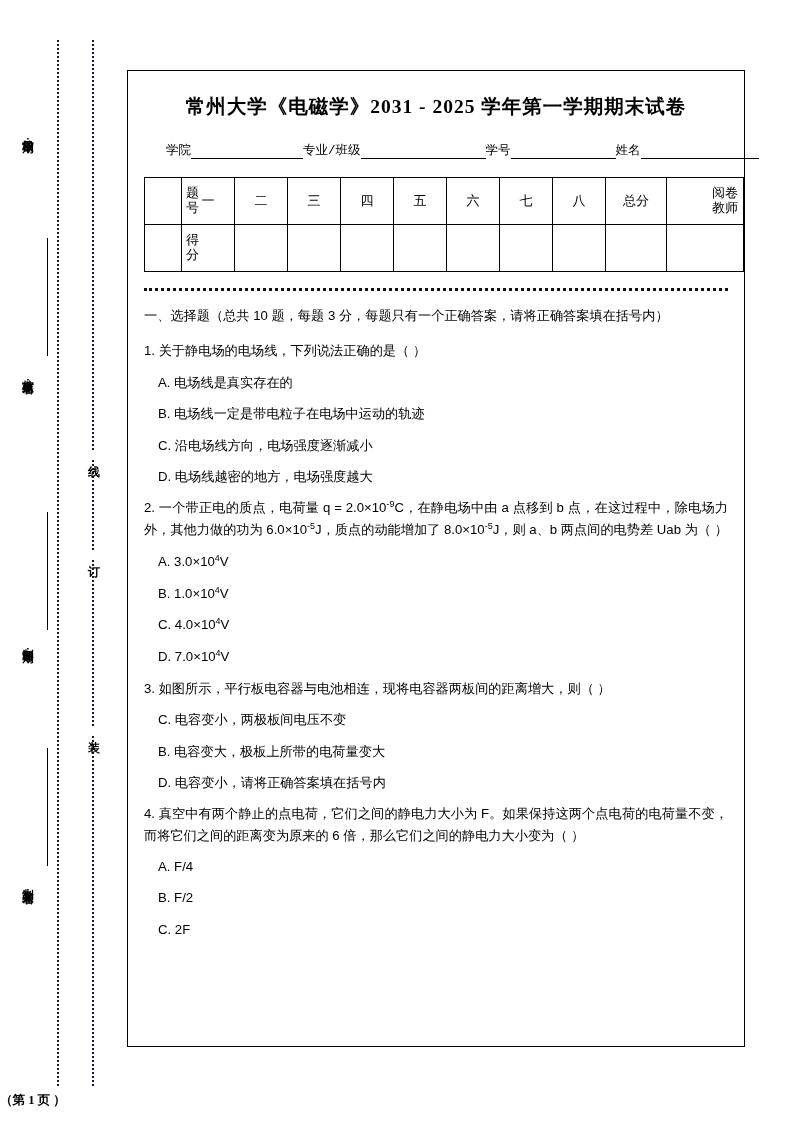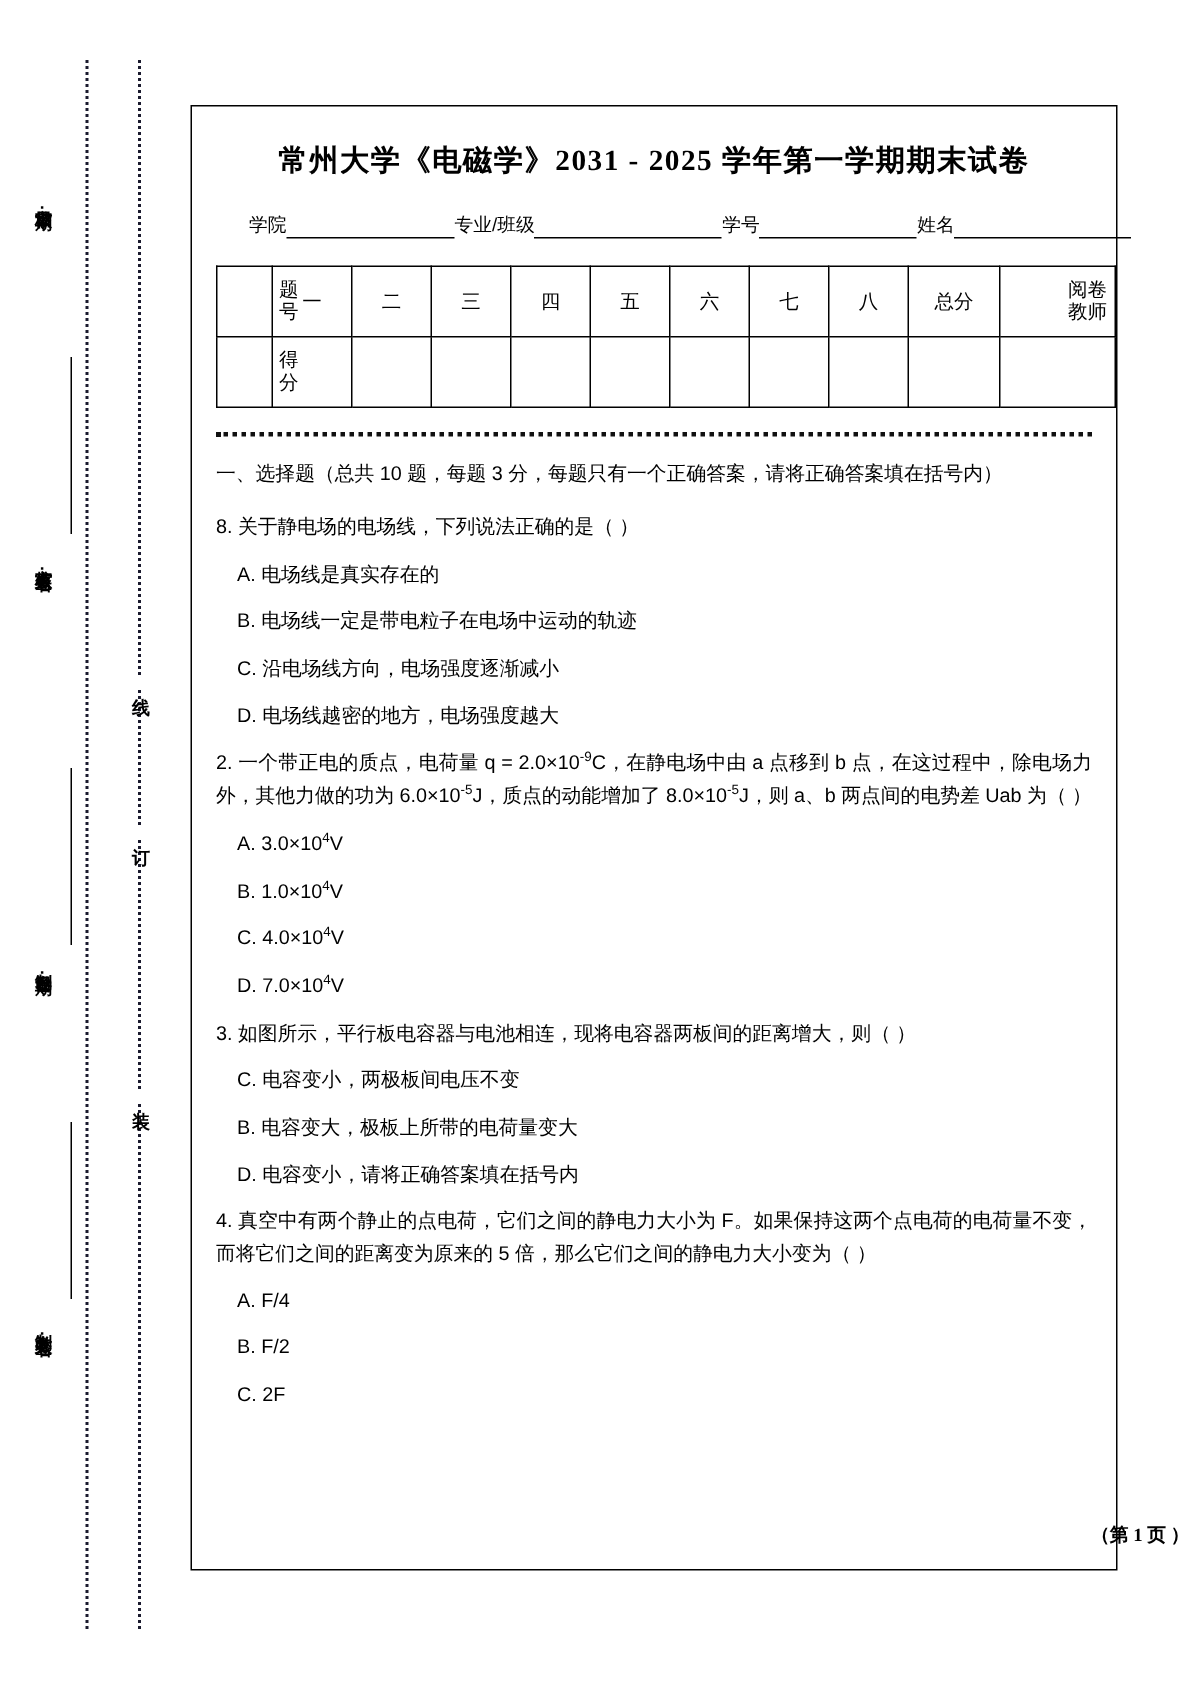--- a/index.html
+++ b/index.html
@@ -88,21 +88,21 @@
     margin: 8px 0 0 0;
     white-space: nowrap;
   }
 
   
   .id-row {
     display: flex;
     align-items: flex-end;
     margin: 22px 6px 0 22px;
     font-size: 12.5px;
-    font-family: Liberation Sans, sans-serif;
+    font-family: Liberation Mono, monospace;
   }
   .id-field { display: flex; align-items: flex-end; }
   .id-field .lbl { white-space: nowrap; }
   .id-field .blank {
     border-bottom: 1px solid #000;
     height: 13px;
   }
   .b1 { width: 112px; }
   .b2 { width: 125px; }
   .b3 { width: 105px; }
@@ -153,23 +153,23 @@
   }
   .opt {
     margin: 0 0 10px 14px;
   }
   .q-block { margin-bottom: 4px; }
   sup { font-size: 0.68em; vertical-align: super; }
 
   .footer {
     position: absolute;
     left: 0;
-    top: 1015px;
+    top: 1092px;
     width: 793px;
-    text-align: right;
+    text-align: left;
     font-size: 12.5px;
     font-weight: bold;
     font-family: "Liberation Serif", "DejaVu Serif", serif;
   }
 </style>
 </head>
 <body>
 
 <div class="margin-col">
   <span class="v-label" style="top:10px;">审核日期:</span>
@@ -254,21 +254,21 @@
     </tbody>
   </table>
 
   <div class="dotted-sep"></div>
 
   <div class="content">
 
     <div class="sec-title">一、选择题（总共 10 题，每题 3 分，每题只有一个正确答案，请将正确答案填在括号内）</div>
 
     <div class="q-block">
-      <div class="q-stem">8. 关于静电场的电场线，下列说法正确的是（  ）</div>
+      <div class="q-stem">1. 关于静电场的电场线，下列说法正确的是（  ）</div>
       <div class="opt">A. 电场线是真实存在的</div>
       <div class="opt">B. 电场线一定是带电粒子在电场中运动的轨迹</div>
       <div class="opt">C. 沿电场线方向，电场强度逐渐减小</div>
       <div class="opt">D. 电场线越密的地方，电场强度越大</div>
     </div>
 
     <div class="q-block">
       <div class="q-stem">2. 一个带正电的质点，电荷量 q = 2.0×10<sup>-9</sup>C，在静电场中由 a 点移到 b 点，在这过程中，除电场力外，其他力做的功为 6.0×10<sup>-5</sup>J，质点的动能增加了 8.0×10<sup>-5</sup>J，则 a、b 两点间的电势差 Uab 为（  ）</div>
       <div class="opt">A. 3.0×10<sup>4</sup>V</div>
       <div class="opt">B. 1.0×10<sup>4</sup>V</div>
@@ -277,21 +277,21 @@
     </div>
 
     <div class="q-block">
       <div class="q-stem">3. 如图所示，平行板电容器与电池相连，现将电容器两板间的距离增大，则（  ）</div>
       <div class="opt">C. 电容变小，两极板间电压不变</div>
       <div class="opt">B. 电容变大，极板上所带的电荷量变大</div>
       <div class="opt">D. 电容变小，请将正确答案填在括号内</div>
     </div>
 
     <div class="q-block">
-      <div class="q-stem">4. 真空中有两个静止的点电荷，它们之间的静电力大小为 F。如果保持这两个点电荷的电荷量不变，而将它们之间的距离变为原来的 5 倍，那么它们之间的静电力大小变为（  ）</div>
+      <div class="q-stem">4. 真空中有两个静止的点电荷，它们之间的静电力大小为 F。如果保持这两个点电荷的电荷量不变，而将它们之间的距离变为原来的 6 倍，那么它们之间的静电力大小变为（  ）</div>
       <div class="opt">A. F/4</div>
       <div class="opt">B. F/2</div>
       <div class="opt">C. 2F</div>
     </div>
 
   </div>
 </div>
 
 <div class="footer">（第 1 页 ）</div>
 

